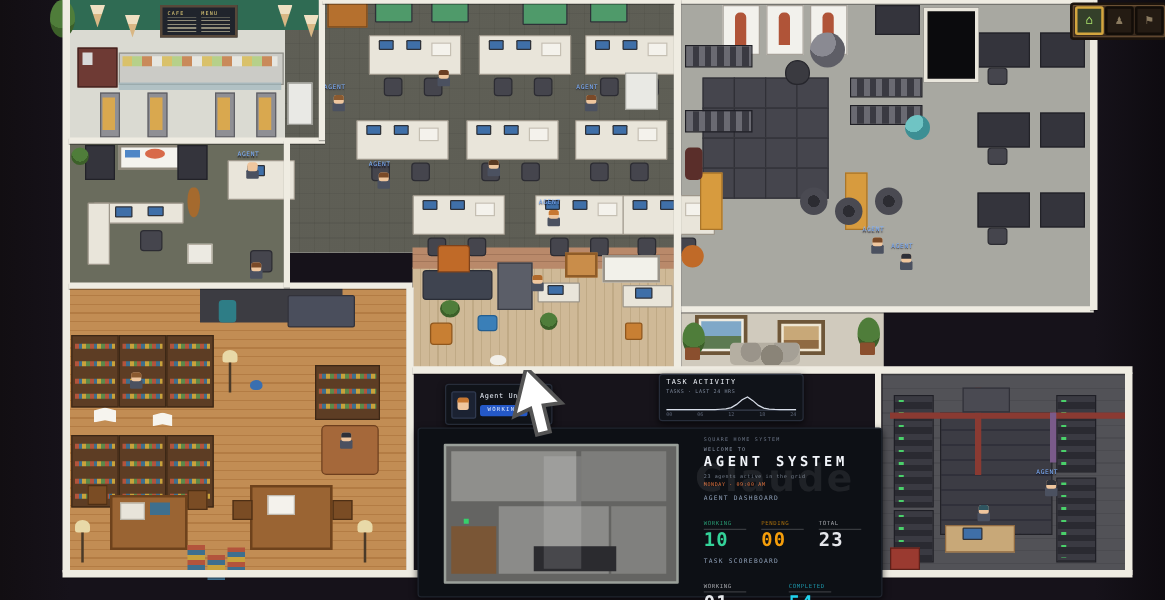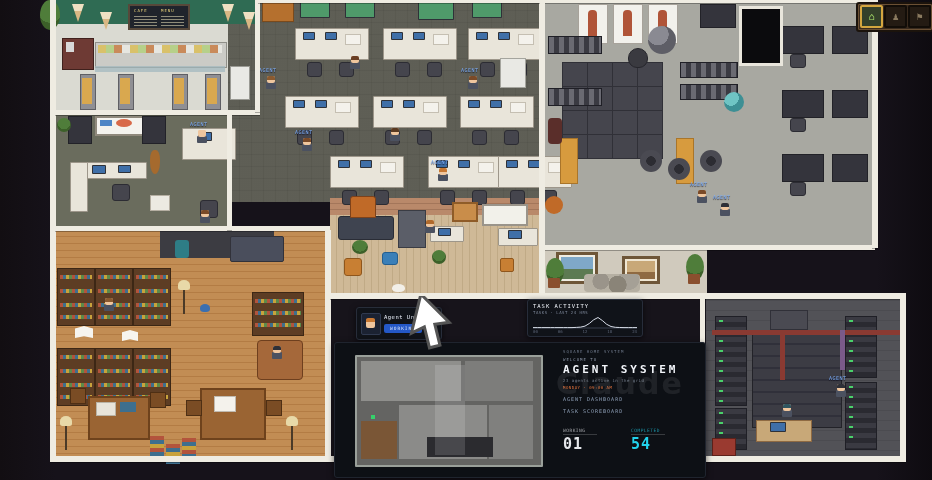--- a/index.html
+++ b/index.html
@@ -553,20 +553,25 @@
     </div>
 
     <div class="abs" style="left:228px;top:6px;width:132px;">
       <div style="font-size:4px;color:#6c7688;letter-spacing:1px;">SQUARE HOME SYSTEM</div>
       <div style="font-size:4px;color:#8a94a6;letter-spacing:1px;margin-top:3px;">WELCOME TO</div>
       <div style="font-size:11px;font-weight:bold;color:#f2f5fa;letter-spacing:3px;margin-top:1px;">AGENT SYSTEM</div>
       <div style="font-size:4px;color:#77818f;margin-top:2px;letter-spacing:.5px;">23 agents active in the grid</div>
       <div style="font-size:4px;color:#e0703a;margin-top:2px;letter-spacing:.5px;">MONDAY · 09:00 AM</div>
 
       <div class="sechead" style="margin-top:6px;">AGENT DASHBOARD</div>
+      <div id="agent-stats" style="display:flex;gap:12px;margin-top:3px;">
+          <div><div class="statlabel" style="color:#34d399aa">WORKING</div><div class="statval" style="color:#34d399">10</div></div>
+          <div><div class="statlabel" style="color:#f59e0baa">PENDING</div><div class="statval" style="color:#f59e0b">00</div></div>
+          <div><div class="statlabel" style="color:#e5e7ebaa">TOTAL</div><div class="statval" style="color:#e5e7eb">23</div></div>
+        </div>
 
       <div class="sechead" style="margin-top:6px;">TASK SCOREBOARD</div>
       <div id="task-stats" style="display:grid;grid-template-columns:64px 64px;gap:4px 4px;margin-top:3px;">
           <div><div class="statlabel" style="color:#e5e7ebaa">WORKING</div><div class="statval" style="color:#e5e7eb">01</div></div>
           <div><div class="statlabel" style="color:#22d3eeaa">COMPLETED</div><div class="statval" style="color:#22d3ee">54</div></div>
         </div>
     </div>
   </div>
 
   <div id="watermark" style="left:556px;top:366px;">Claude</div>

